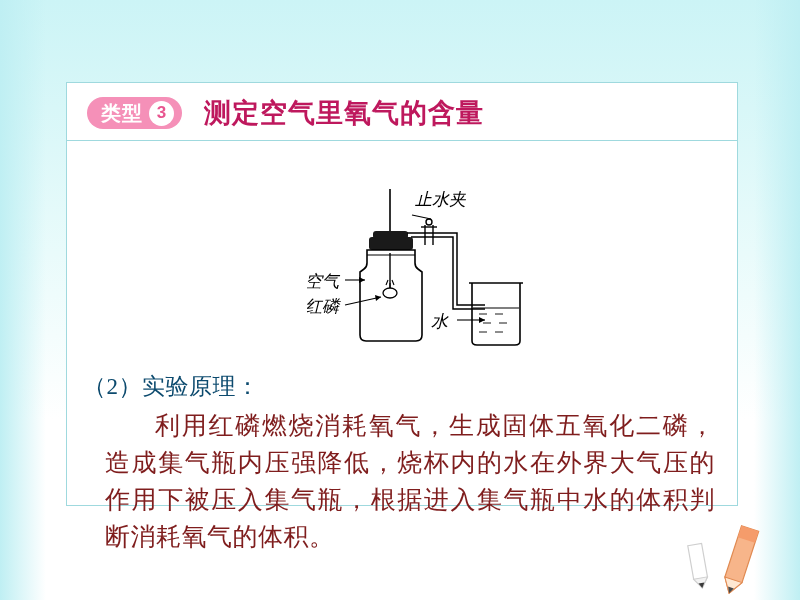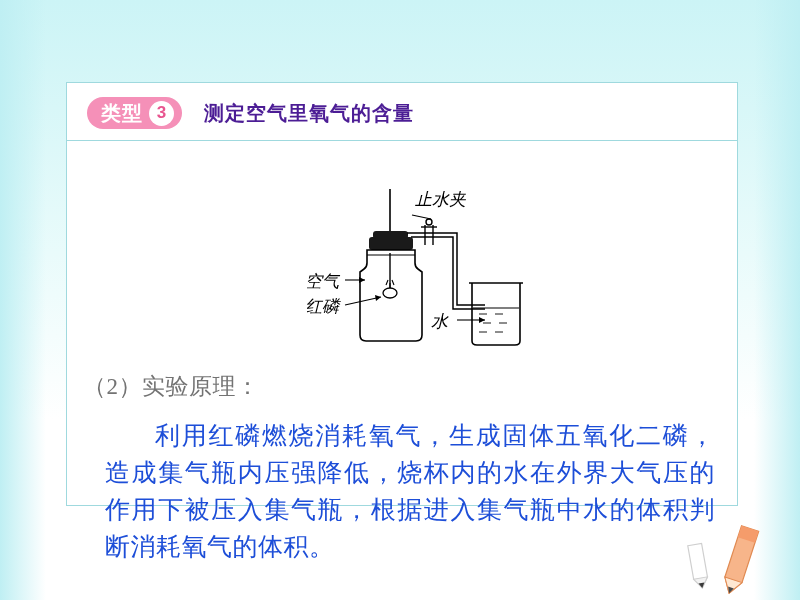--- a/index.html
+++ b/index.html
@@ -83,22 +83,22 @@
     color: #e8558f;
     font-size: 17px;
     font-weight: bold;
     display: flex;
     align-items: center;
     justify-content: center;
     font-family: "Liberation Sans", sans-serif;
   }
   .header-title {
     margin-left: 22px;
-    font-size: 20px;
-    color: #4c1d95;
+    font-size: 27px;
+    color: #be185d;
     font-family: "Liberation Serif", serif;
     font-weight: bold;
     letter-spacing: 1px;
   }
   .header-rule {
     position: absolute;
     left: 0;
     top: 57px;
     width: 100%;
     height: 1px;
@@ -121,32 +121,32 @@
     width: 248px;
     height: 190px;
     font-style: italic;
   }
 
   .line-2 {
     position: absolute;
     left: 16px;
     top: 288px;
     font-size: 23px;
-    color: #737373;
+    color: #0c4a6e;
     letter-spacing: 0.5px;
   }
 
   .principle {
     position: absolute;
     left: 38px;
-    top: 334px;
+    top: 324px;
     width: 610px;
     font-size: 25px;
     line-height: 37px;
-    color: #1d4ed8;
+    color: #7f1d1d;
     text-indent: 50px;
     text-align: justify;
     letter-spacing: 0.5px;
   }
 
   
   .pencil {
     position: absolute;
     right: 20px;
     bottom: 6px;

